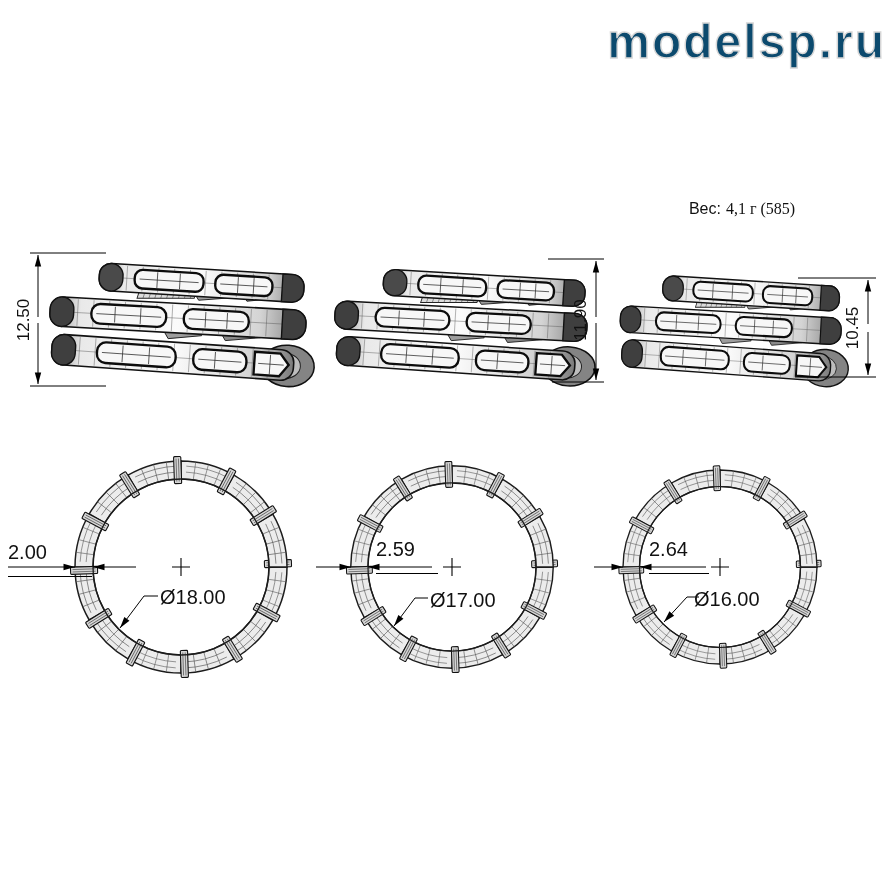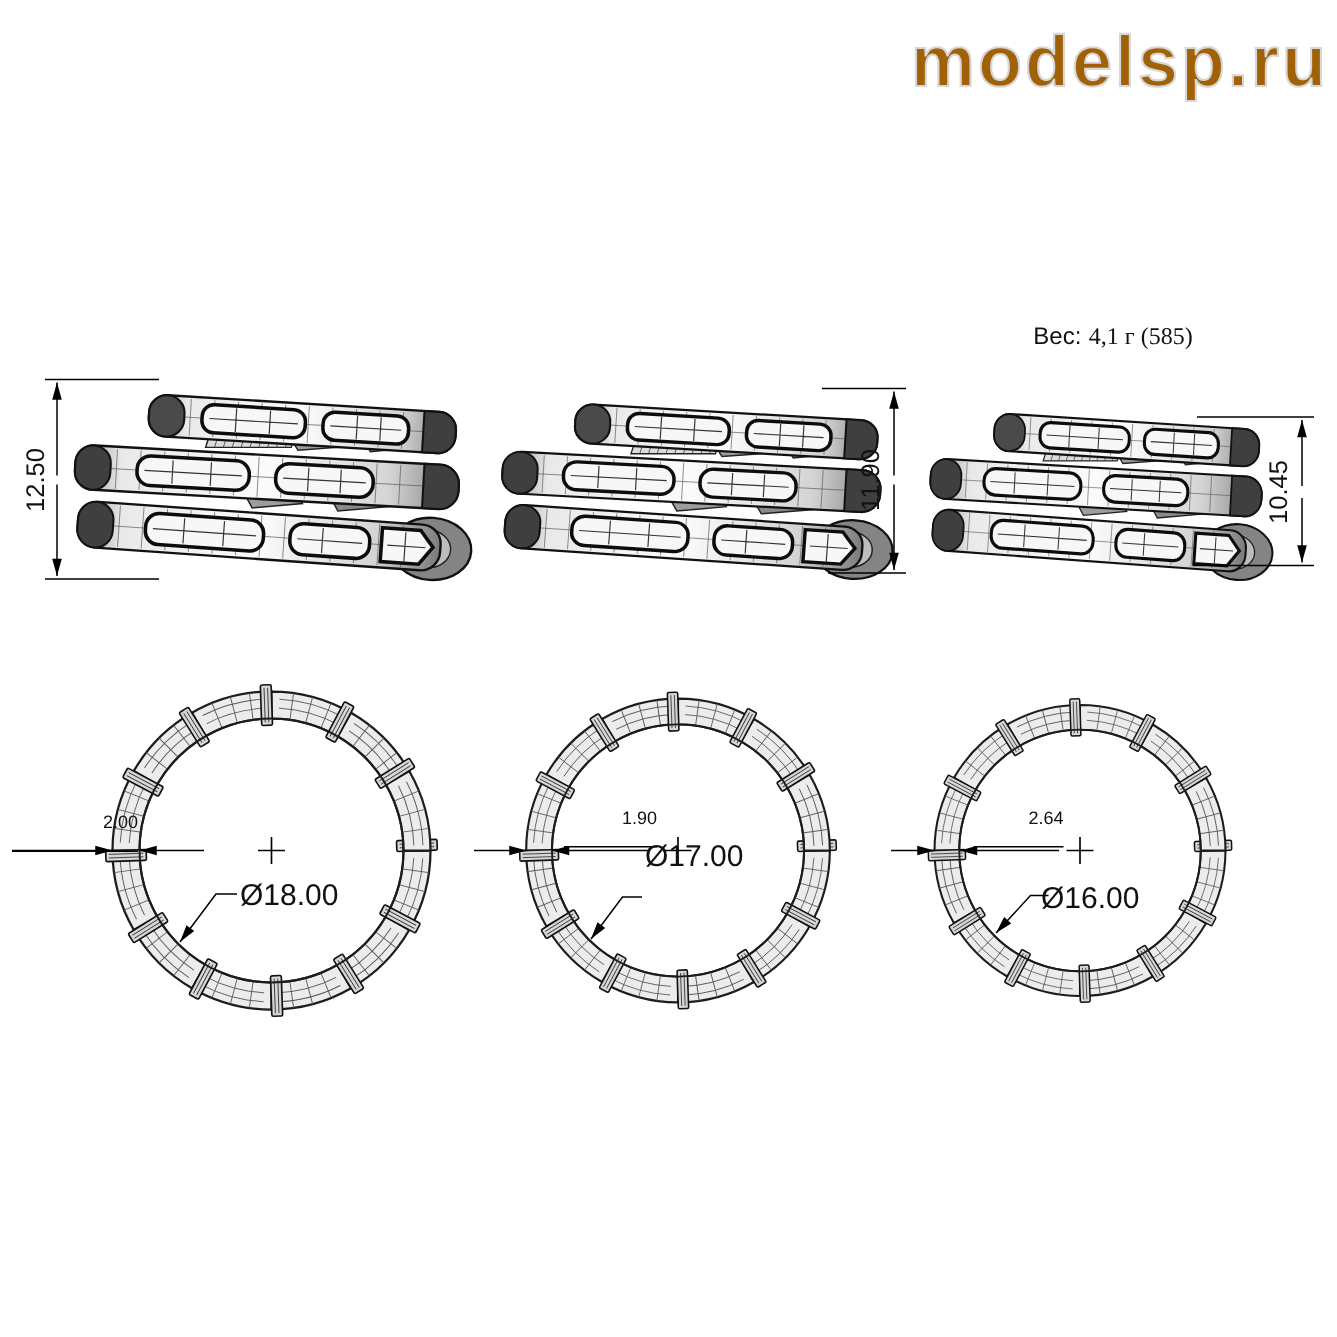--- a/index.html
+++ b/index.html
@@ -1,27 +1,27 @@
 <!DOCTYPE html>
 <html><head>
 <meta charset="utf-8">
 <style>
   html,body{margin:0;padding:0;background:#fff;}
   .stage{position:relative;width:891px;height:891px;background:#ffffff;overflow:hidden;
          font-family:"Liberation Sans",sans-serif;color:#111;}
   .watermark{position:absolute;top:14px;right:5px;font-size:48px;font-weight:bold;
-             letter-spacing:2px;color:#a16207;-webkit-text-stroke:1.4px #d7d7d7;
+             letter-spacing:2px;color:#0c4a6e;-webkit-text-stroke:1.4px #d7d7d7;
              font-family:"Liberation Sans",sans-serif;}
   .overlay{position:absolute;left:0;top:0;width:891px;height:891px;}
   .lbl{position:absolute;white-space:nowrap;}
   .weight{font-size:16px;text-align:center;width:240px;}
   .weight .pfx{font-family:"Liberation Sans",sans-serif;margin-right:5px;}
   .weight .val{font-family:"Liberation Serif",serif;}
   .vdim{font-size:17px;transform:translate(-50%,-50%) rotate(-90deg);}
-  .thick{font-size:12px;text-align:right;border-bottom:1.2px solid #000;padding-bottom:12px;}
+  .thick{font-size:20px;text-align:left;border-bottom:1.2px solid #000;padding-bottom:12px;}
   .diam{font-size:20px;}
 </style>
 </head>
 <body>
 
 <div class="stage">
 
   <div class="watermark">modelsp.ru</div>
 
   <svg class="overlay" width="891" height="891" viewBox="0 0 891 891" xmlns="http://www.w3.org/2000/svg">
@@ -186,29 +186,29 @@
       </g>
 
       <g stroke-width="1.1">
         <path d="M172,567H190M181,558V576"></path>
         <path d="M443,567H461M452,558V576"></path>
         <path d="M711,567H729M720,558V576"></path>
       </g>
     </g>
   </svg>
 
-  <div class="lbl weight" style="left:622px;top:216px">
+  <div class="lbl weight" style="left:622px;top:200px">
     <span class="pfx">Вес:</span><span class="val">4,1 г (585)</span>
   </div>
 
   <div class="lbl vdim" style="left:24px;top:320px">12.50</div>
   <div class="lbl vdim" style="left:581px;top:320px">11.90</div>
   <div class="lbl vdim" style="left:853px;top:328px">10.45</div>
 
   <div class="lbl thick" style="left:8px;top:541px;width:84px">2.00</div>
-  <div class="lbl thick" style="left:376px;top:538px;width:62px">1.90</div>
+  <div class="lbl thick" style="left:376px;top:538px;width:62px">2.59</div>
   <div class="lbl thick" style="left:649px;top:538px;width:60px">2.64</div>
 
   <div class="lbl diam" style="left:160px;top:586px">Ø18.00</div>
-  <div class="lbl diam" style="left:430px;top:560px">Ø17.00</div>
+  <div class="lbl diam" style="left:430px;top:589px">Ø17.00</div>
   <div class="lbl diam" style="left:694px;top:588px">Ø16.00</div>
 
 </div>
 
 </body></html>

